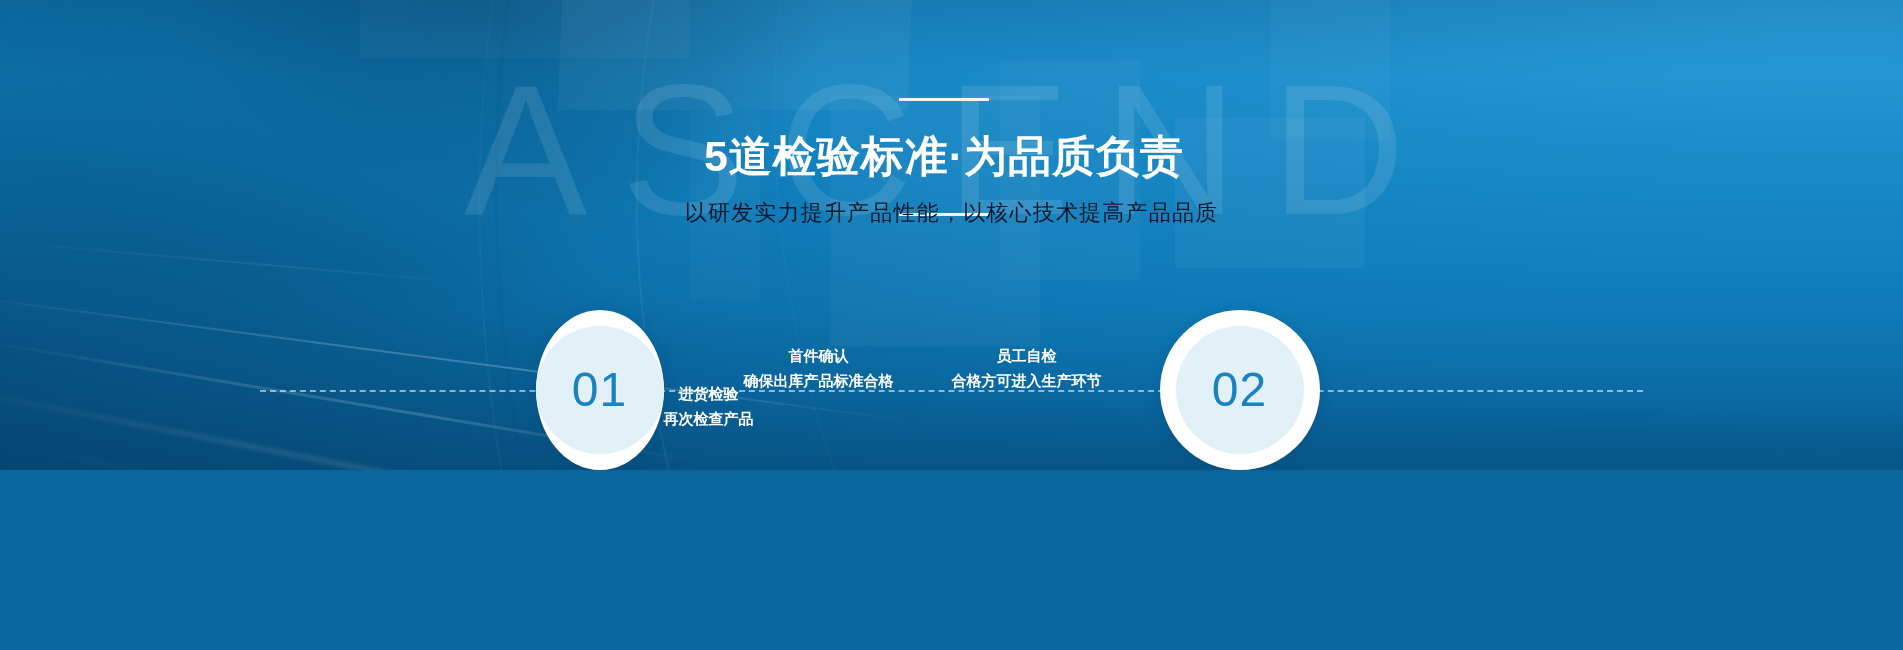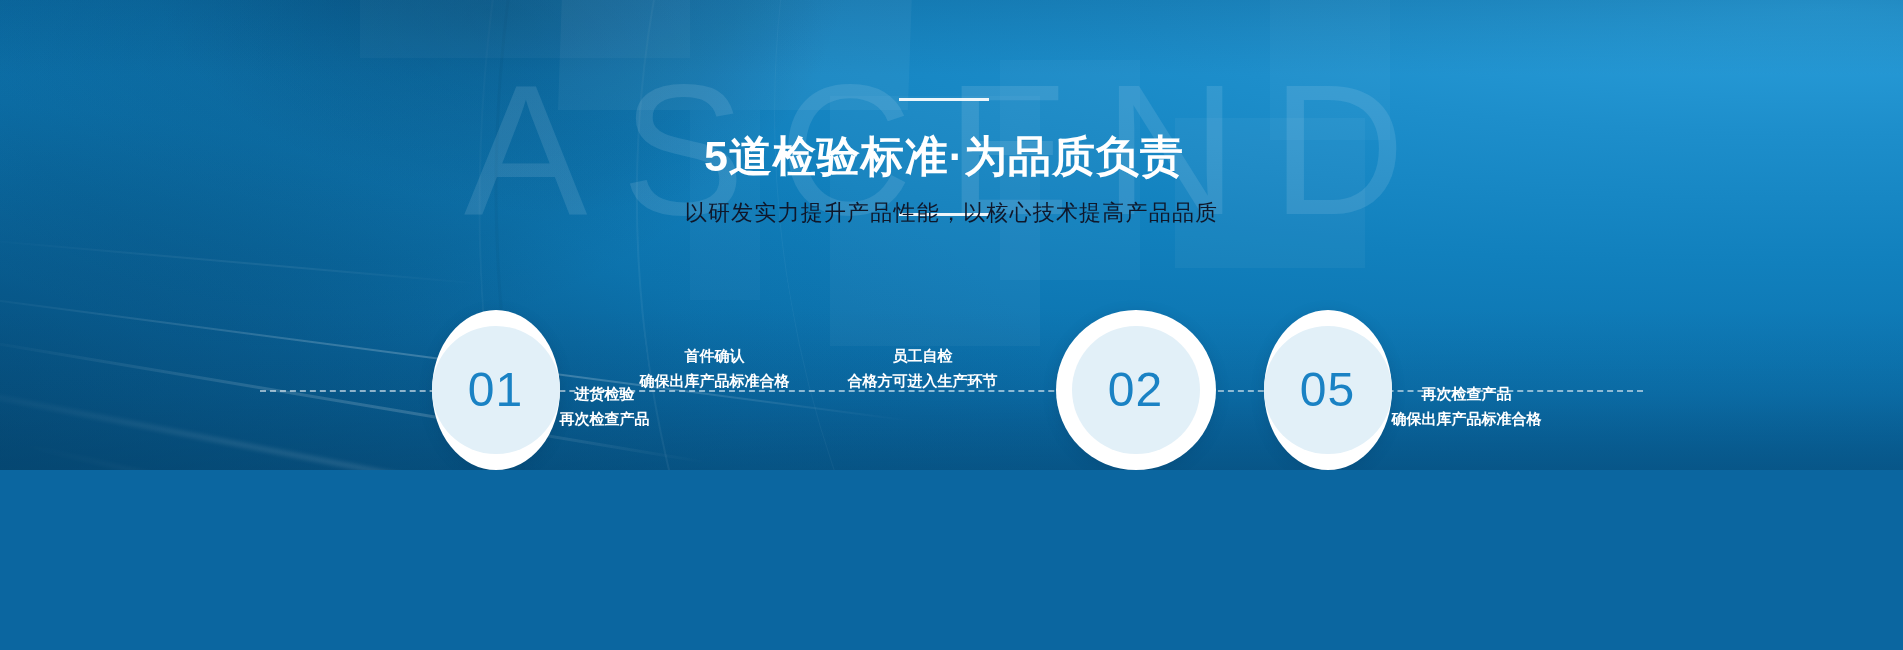--- a/index.html
+++ b/index.html
@@ -314,26 +314,15 @@
     </div>
 
     <div class="step">
       <div class="circle">
         <div class="circle-inner">
           <span class="circle-num">02</span>
         </div>
       </div>
     </div>
 
-    <div class="step">
-      <div class="circle">
-        <div class="circle-inner">
-          <span class="circle-num">05</span>
-        </div>
-      </div>
-      <div class="step-label">
-        <span>再次检查产品</span>
-        <span class="l2">确保出库产品标准合格</span>
-      </div>
-    </div>
 
   </div>
 </div>
 
 </body></html>

